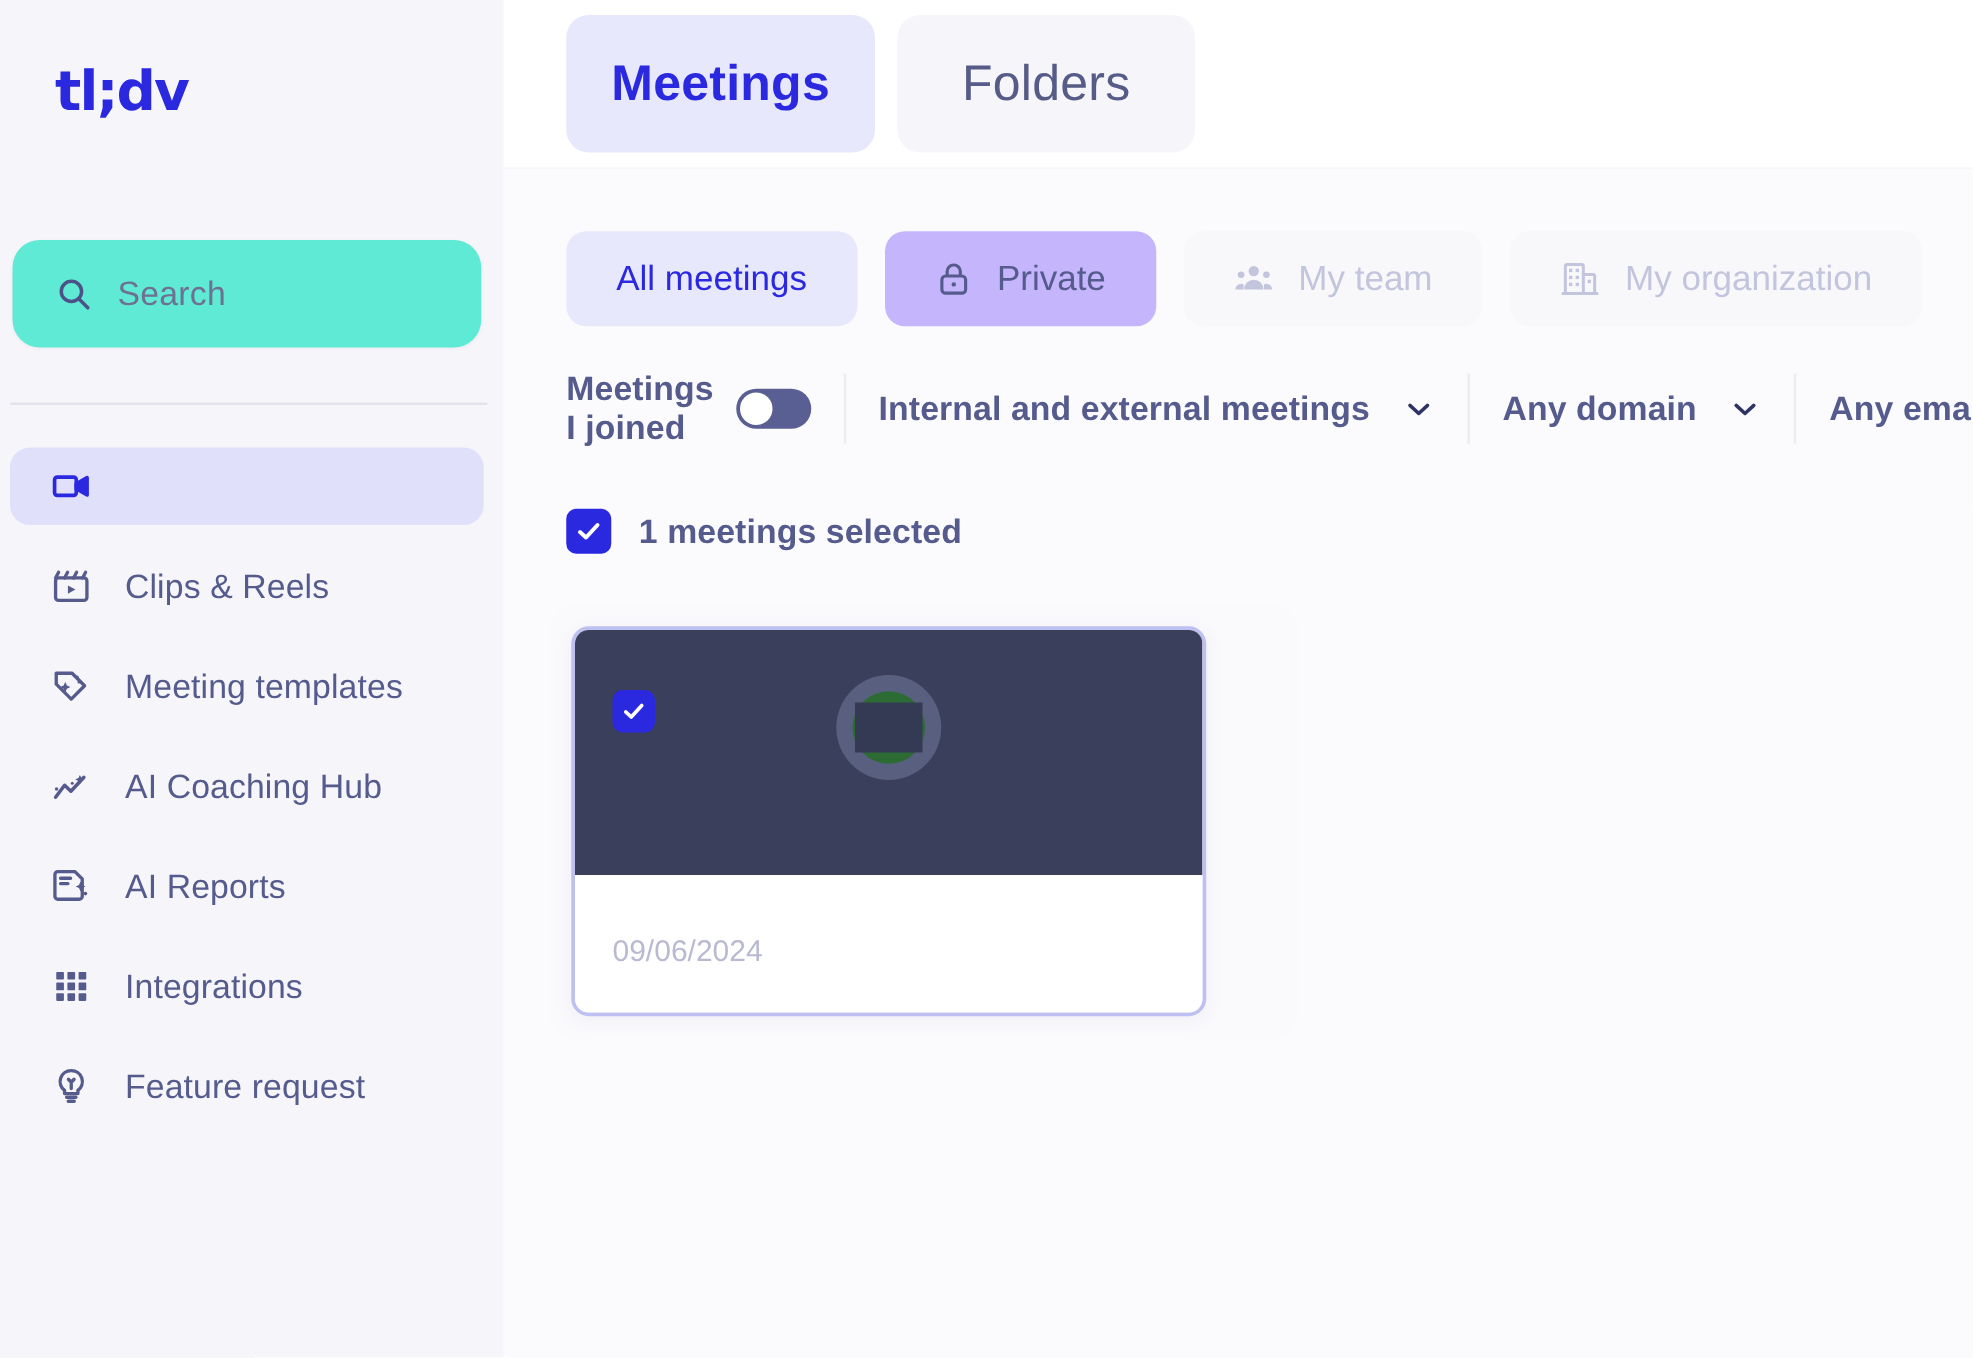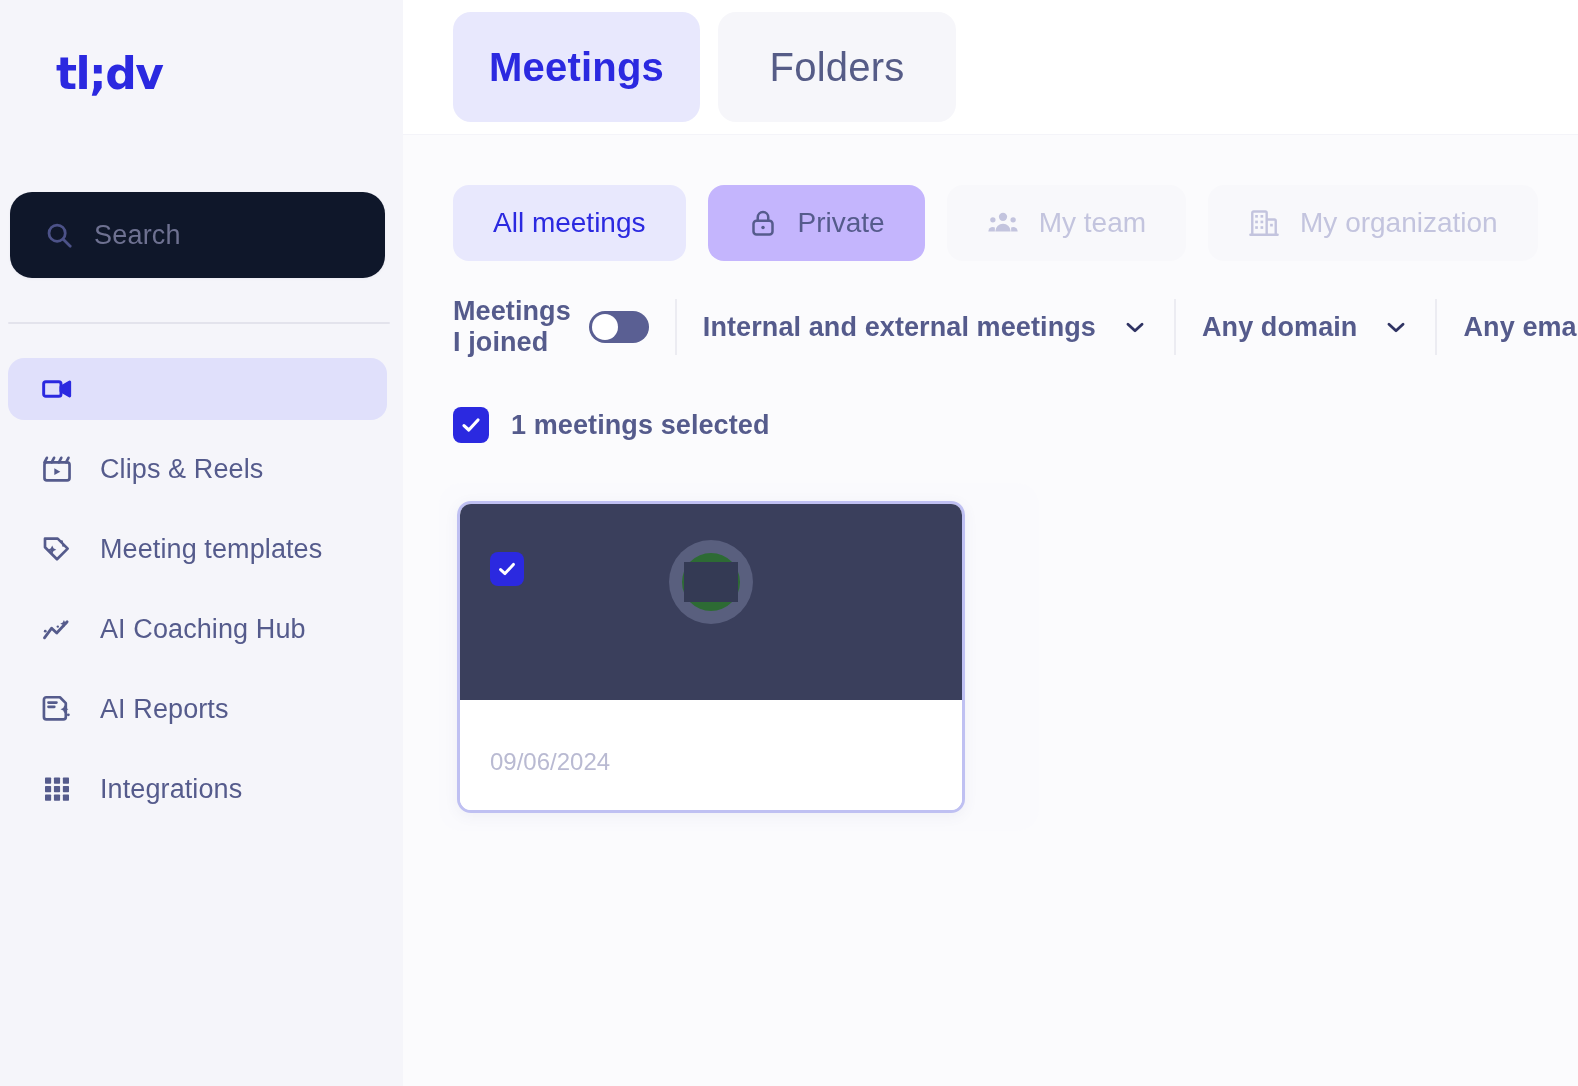--- a/index.html
+++ b/index.html
@@ -23,36 +23,36 @@
   .sidebar {
     width: 403px;
     height: 100%;
     background: #f5f5fa;
     flex: 0 0 403px;
     position: relative;
     padding: 0;
   }
 
   .logo-wrap {
-    padding: 52px 0 0 56px;
+    padding: 52px 0 0 44px;
     height: 150px;
   }
   .logo {
     font-family: "DejaVu Sans", sans-serif;
     font-size: 44px;
     font-weight: bold;
     letter-spacing: -1.5px;
     color: #2b29e0;
     line-height: 1;
   }
 
   .search-box {
     margin: 42px 18px 0 10px;
     height: 86px;
-    background: #0f172a;
+    background: #5eead4;
     border-radius: 22px;
     display: flex;
     align-items: center;
     padding-left: 34px;
     box-shadow: 0 1px 3px rgba(60,60,110,0.05);
   }
   .search-box .search-text {
     font-size: 27px;
     color: #6e7191;
     margin-left: 20px;
@@ -406,20 +406,30 @@
             <rect x="9.7" y="9.8" width="4.6" height="4.6" rx="0.5"></rect>
             <rect x="16.4" y="9.8" width="4.6" height="4.6" rx="0.5"></rect>
             <rect x="3" y="16.2" width="4.6" height="4.6" rx="0.5"></rect>
             <rect x="9.7" y="16.2" width="4.6" height="4.6" rx="0.5"></rect>
             <rect x="16.4" y="16.2" width="4.6" height="4.6" rx="0.5"></rect>
           </svg>
         </span>
         <span class="nav-label">Integrations</span>
       </div>
 
+      <div class="nav-item">
+        <span class="nav-icon">
+          <svg width="32" height="32" viewBox="0 0 24 24" fill="none" stroke="#555b8c" stroke-width="2" stroke-linecap="round" stroke-linejoin="round">
+            <path d="M12 2.6 a6.6 6.6 0 0 0 -4 11.9 V16.4 h8 V14.5 A6.6 6.6 0 0 0 12 2.6 Z"></path>
+            <path d="M9.2 18.6 H14.8 M10.2 21 H13.8"></path>
+            <path d="M12 13.4 V9.6 M12 9.6 l-1.7-1.8 M12 9.6 l1.7-1.8"></path>
+          </svg>
+        </span>
+        <span class="nav-label">Feature request</span>
+      </div>
 
     </nav>
   </aside>
 
   <section class="main">
 
     <div class="topbar">
       <div class="tab active">
         <span>Meetings</span>
       </div>

